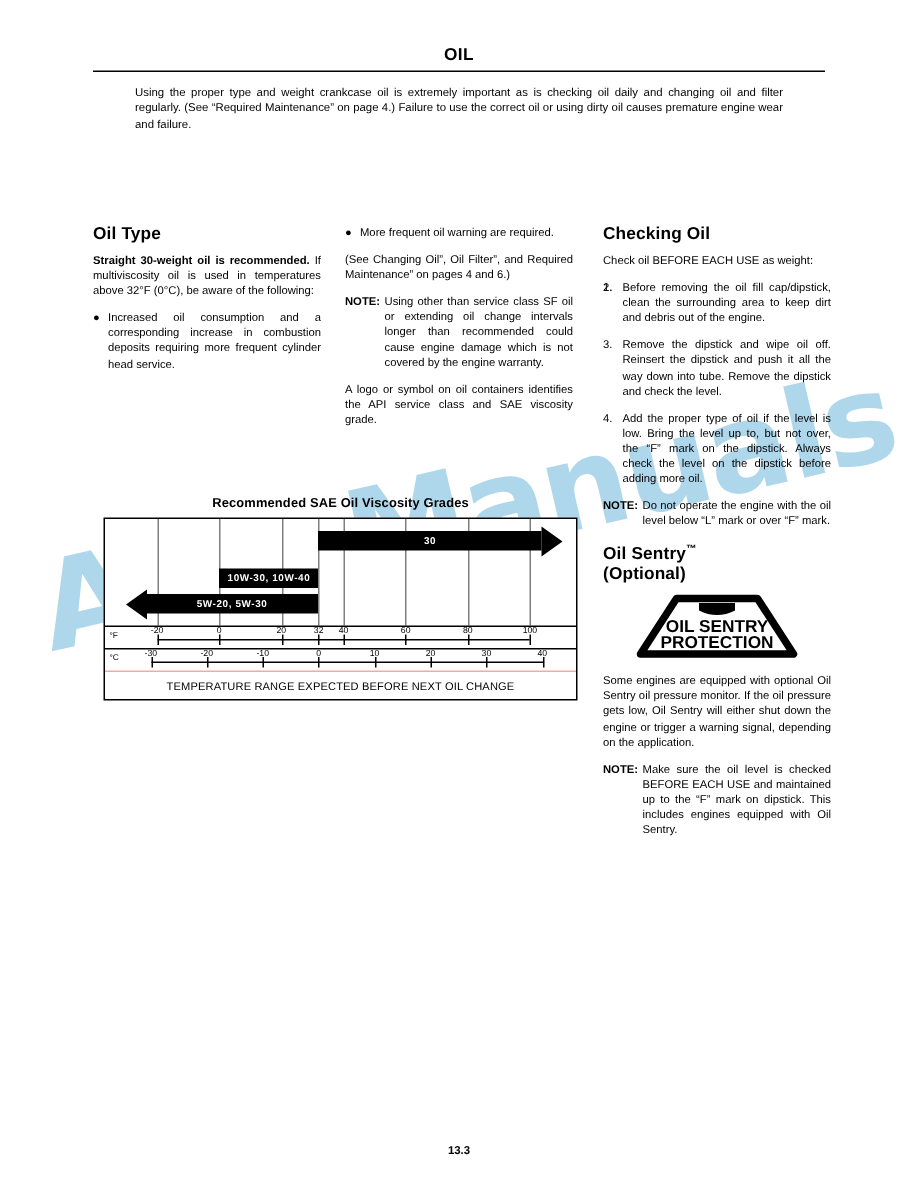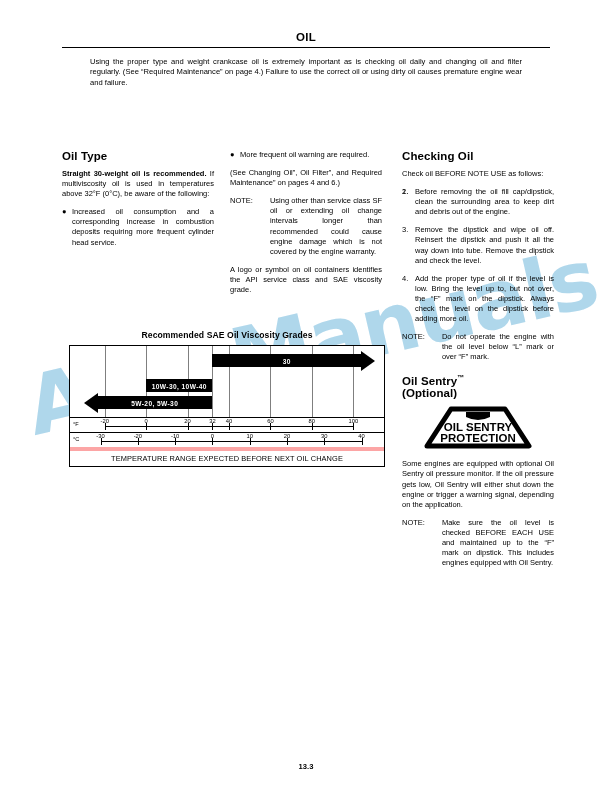--- a/index.html
+++ b/index.html
@@ -142,21 +142,22 @@
   .note {
     margin: 0 0 8px 0;
     font-size: 7.5px;
     line-height: 10.1px;
     display: flex;
     align-items: flex-start;
   }
   .note .note-label {
     flex: 0 0 auto;
     white-space: nowrap;
-    padding-right: 17px;
+    padding-right: 3px;
+    font-weight: bold;
   }
   .note .note-body {
     flex: 1 1 auto;
     text-align: justify;
   }
 
   
   .numlist {
     margin: 0;
     padding: 0;
@@ -287,21 +288,21 @@
     font-size: 5.8px;
     transform: translateX(-50%);
     white-space: nowrap;
   }
   .axis-caption {
     position: absolute;
     left: 0;
     top: 101px;
     width: 100%;
     height: 19px;
-    border-top: 4px solid #fca5a5;
+    border-top: 1px solid #fca5a5;
     box-sizing: border-box;
     display: flex;
     align-items: center;
     justify-content: center;
     font-size: 7.4px;
     letter-spacing: 0.1px;
   }
 
   
   .page-number {
@@ -352,21 +353,21 @@
       <p class="body">(See Changing Oil”, Oil Filter”, and Required Maintenance” on pages 4 and 6.)</p>
       <div class="note">
         <span class="note-label">NOTE:</span>
         <span class="note-body">Using other than service class SF oil or extending oil change intervals longer than recommended could cause engine damage which is not covered by the engine warranty.</span>
       </div>
       <p class="body">A logo or symbol on oil containers identifies the API service class and SAE viscosity grade.</p>
     </div>
 
     <div class="col col-3">
       <h2 class="sec-head">Checking Oil</h2>
-      <p class="body">Check oil BEFORE NOTE USE as follows:</p>
+      <p class="body">Check oil BEFORE EACH USE as weight:</p>
 
       <ol class="numlist">
         <li>
           <span class="num">1.</span>
         </li>
         <li>
           <span class="num">2.</span>
           <span>Before removing the oil fill cap/dipstick, clean the surrounding area to keep dirt and debris out of the engine.</span>
         </li>
         <li>

